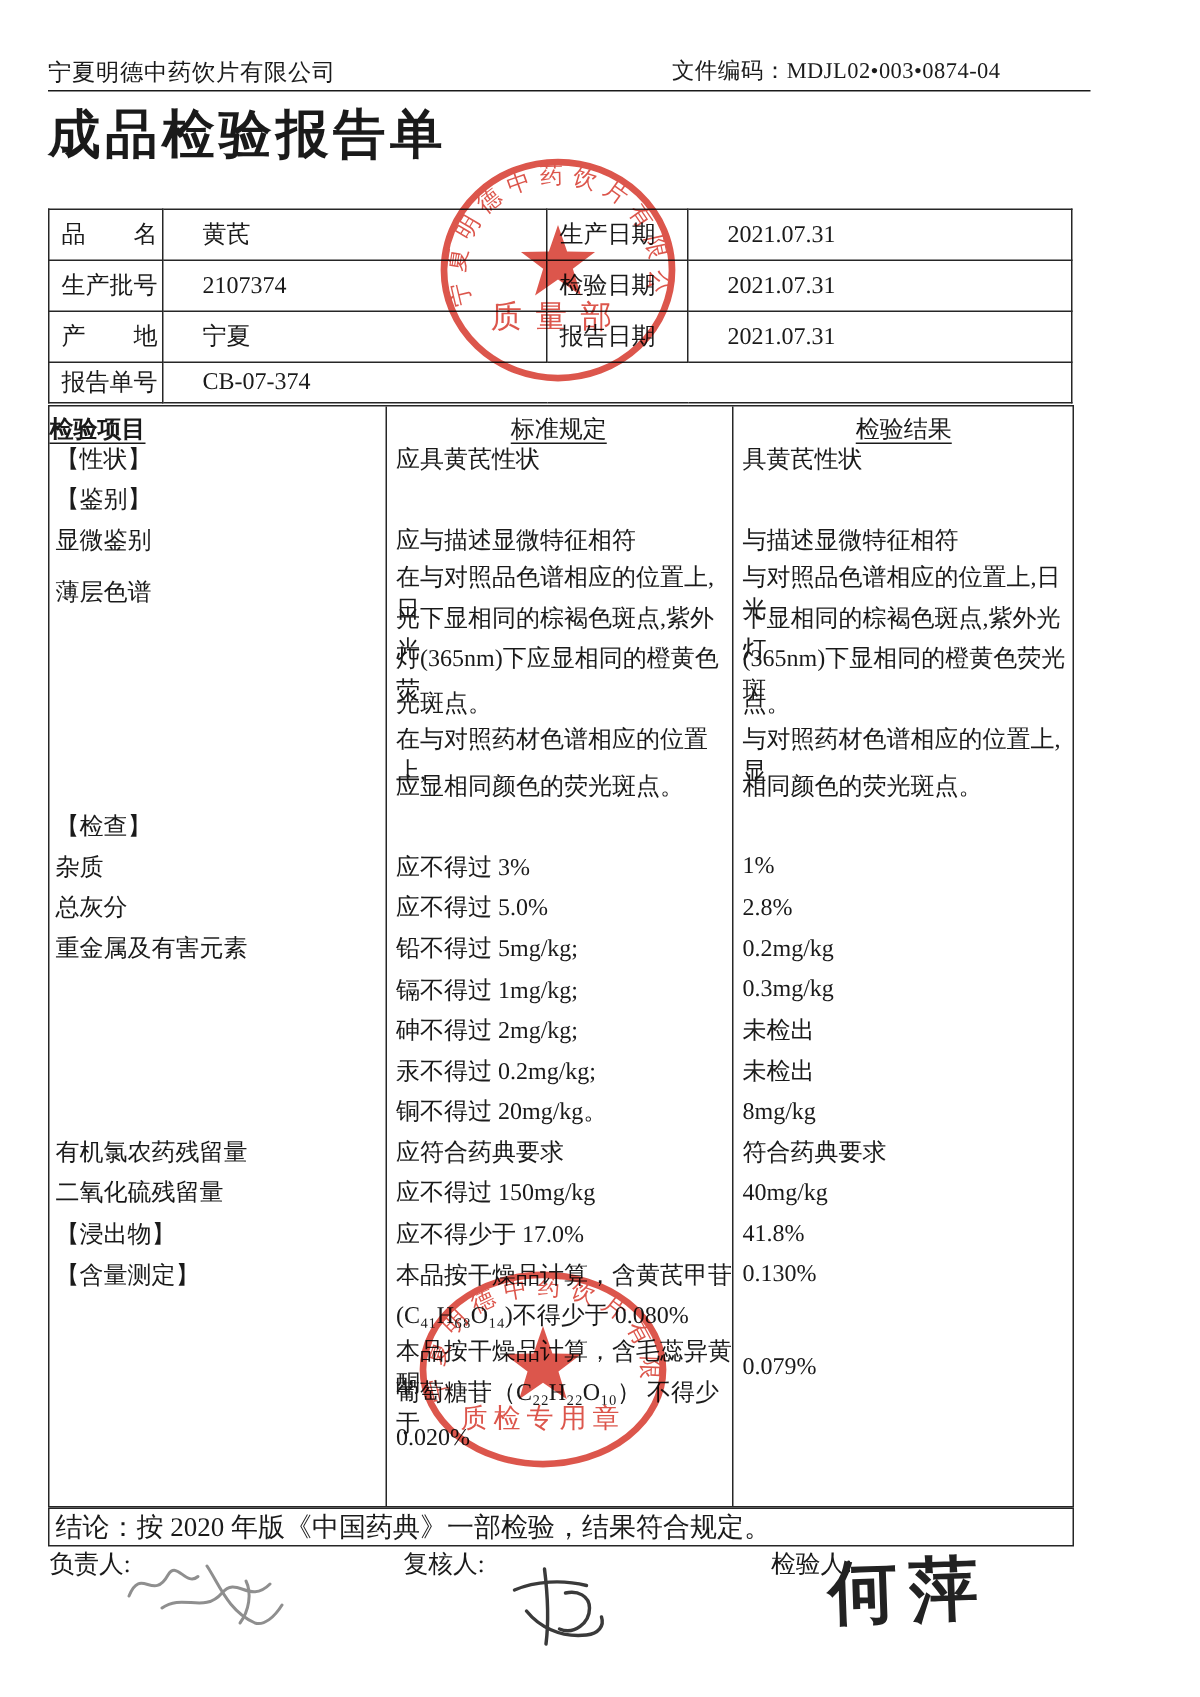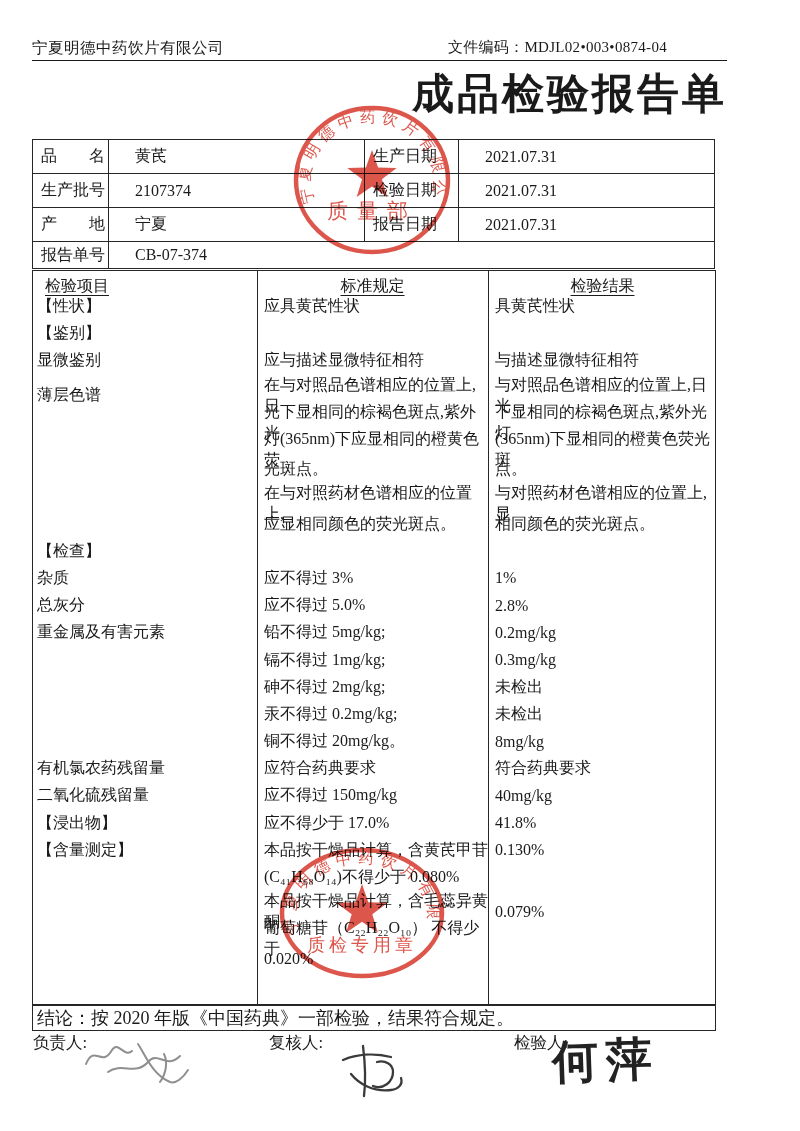--- a/index.html
+++ b/index.html
@@ -4,34 +4,34 @@
 <style>
   html,body{margin:0;padding:0;background:#ffffff;}
   .page{
     position:relative;width:740px;height:1131px;background:#ffffff;overflow:hidden;
     font-family:"Liberation Serif","DejaVu Serif",serif;color:#1a1a1a;
   }
   
   .hdr-company{position:absolute;left:32px;top:38px;font-size:15.5px;letter-spacing:.5px;}
   .hdr-code{position:absolute;right:73px;top:38px;font-size:15px;letter-spacing:.3px;}
   .hdr-rule{position:absolute;left:32px;top:60px;width:695px;height:0;border-top:1.6px solid #1a1a1a;}
-  .title{position:absolute;left:32px;top:66px;width:695px;text-align:right;
-         font-size:42px;font-weight:bold;letter-spacing:3px;}
+  .title{position:absolute;left:32px;top:66px;width:695px;text-align:left;
+         font-size:35px;font-weight:bold;letter-spacing:3px;}
   
   .info-table{position:absolute;left:32px;top:139px;border-collapse:collapse;table-layout:fixed;}
   .info-table td{border:1px solid #262626;font-size:16px;padding:0;vertical-align:middle;}
   .info-table .lab{padding-left:8px;}
   .info-table .val{padding-left:26px;}
   .r34{height:34px;margin-left:20px;} .r27{height:27px;}
   
   .insp-box{position:absolute;left:32px;top:270px;width:684px;height:735px;border:1px solid #262626;box-sizing:border-box;}
   .vline{position:absolute;top:0;bottom:0;width:0;border-left:1px solid #262626;}
   .vline.v1{left:224px;} .vline.v2{left:455px;}
   .insp-head{position:absolute;top:5px;font-size:16px;text-decoration:underline;text-underline-offset:4px;}
-  .insp-head.h1{left:12px;}
+  .insp-head.h1{left:0;font-weight:bold;}
   .insp-head.h2{left:224px;width:231px;text-align:center;}
   .insp-head.h3{left:455px;width:229px;text-align:center;}
   .insp-rows{position:absolute;left:0;top:22px;width:684px;display:grid;grid-auto-rows:27.2px;}
   .insp-row{display:grid;grid-template-columns:224px 231px 229px;align-items:center;font-size:16px;}
   .insp-row .c-item{padding-left:4px;}
   .insp-row .c-std{padding-left:7px;}
   .insp-row .c-res{padding-left:7px;}
   
   .conclusion{position:absolute;left:32px;top:1005px;width:684px;height:26px;border:1px solid #262626;
               box-sizing:border-box;font-size:18px;line-height:24px;padding-left:4px;}

